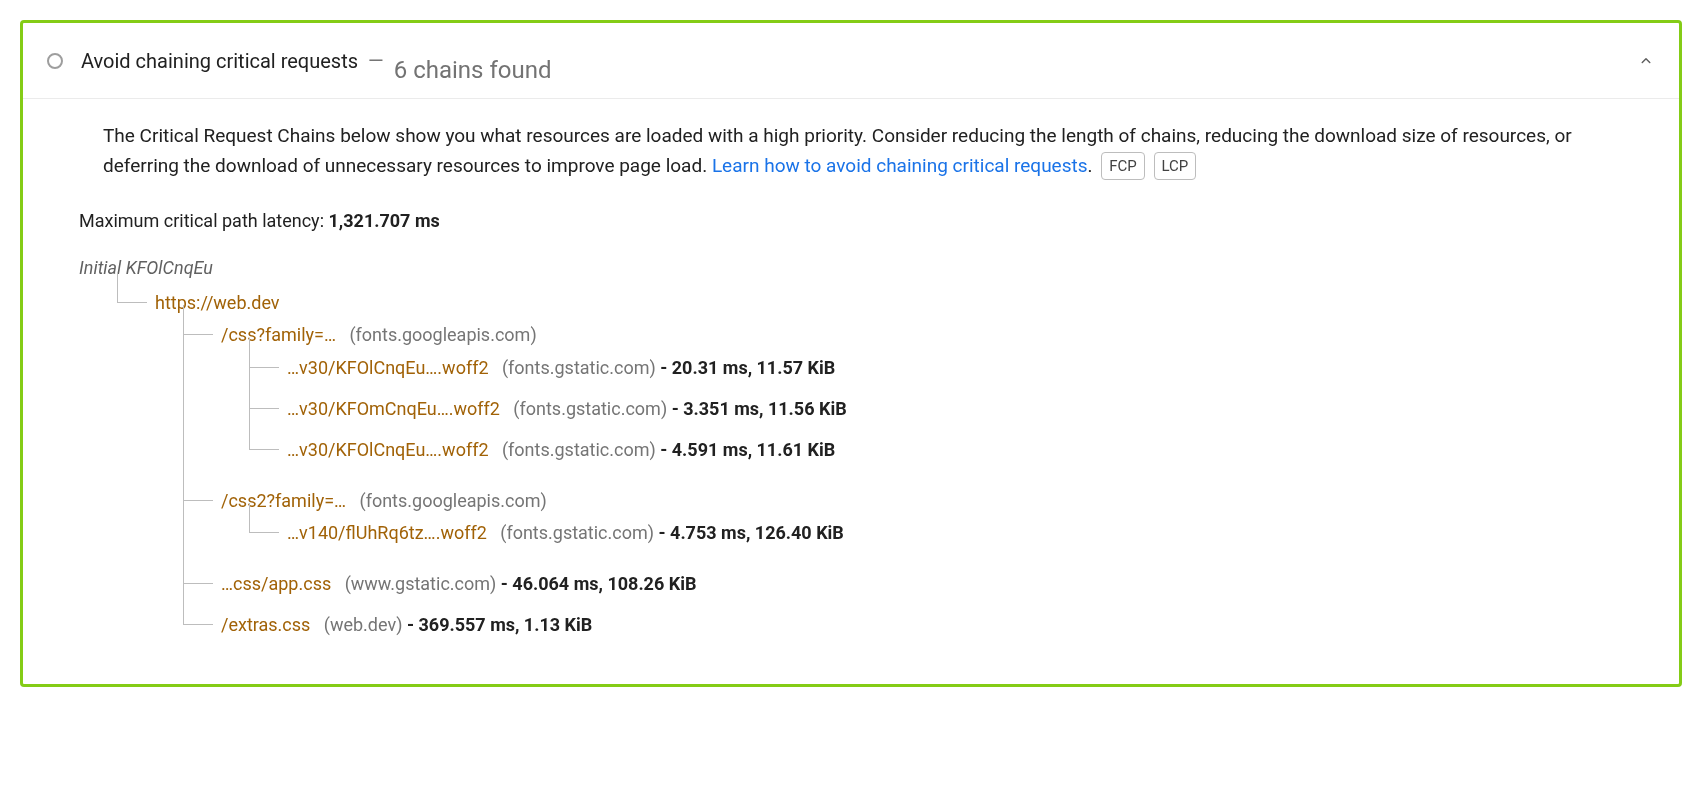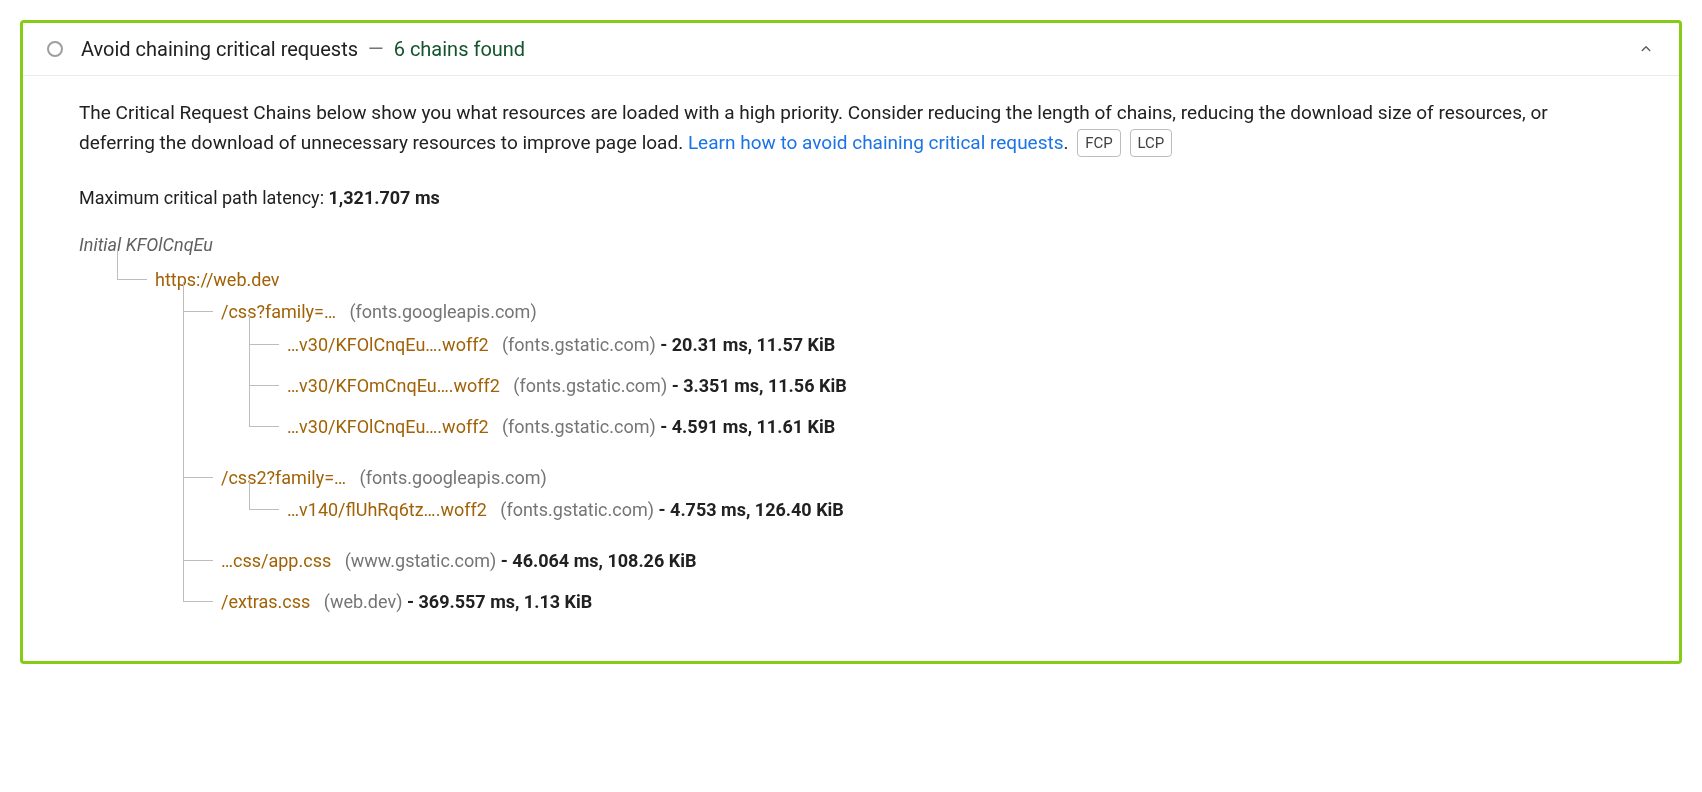--- a/index.html
+++ b/index.html
@@ -34,37 +34,39 @@
     font-size: 20px;
     font-weight: 400;
     color: #212121;
   }
   .audit-sep {
     color: #757575;
     margin: 0 10px;
     font-size: 20px;
   }
   .audit-summary {
-    color: #14532d;
-    font-size: 20px;
+    color: #737373;
+    font-size: 24px;
+    margin-top: 19px;
   }
   .spacer { flex: 1; }
   .chevron {
     width: 18px;
     height: 18px;
   }
   .chevron svg { display: block; }
   .audit-body {
     padding: 22px 56px 30px 56px;
   }
   .description {
     font-size: 19px;
     line-height: 1.6;
     color: #212121;
     margin-bottom: 28px;
+    margin-left: 24px;
   }
   .description a {
     color: #1a73e8;
     text-decoration: none;
   }
   .tag {
     display: inline-block;
     border: 1px solid #bdbdbd;
     border-radius: 4px;
     padding: 1px 7px;

